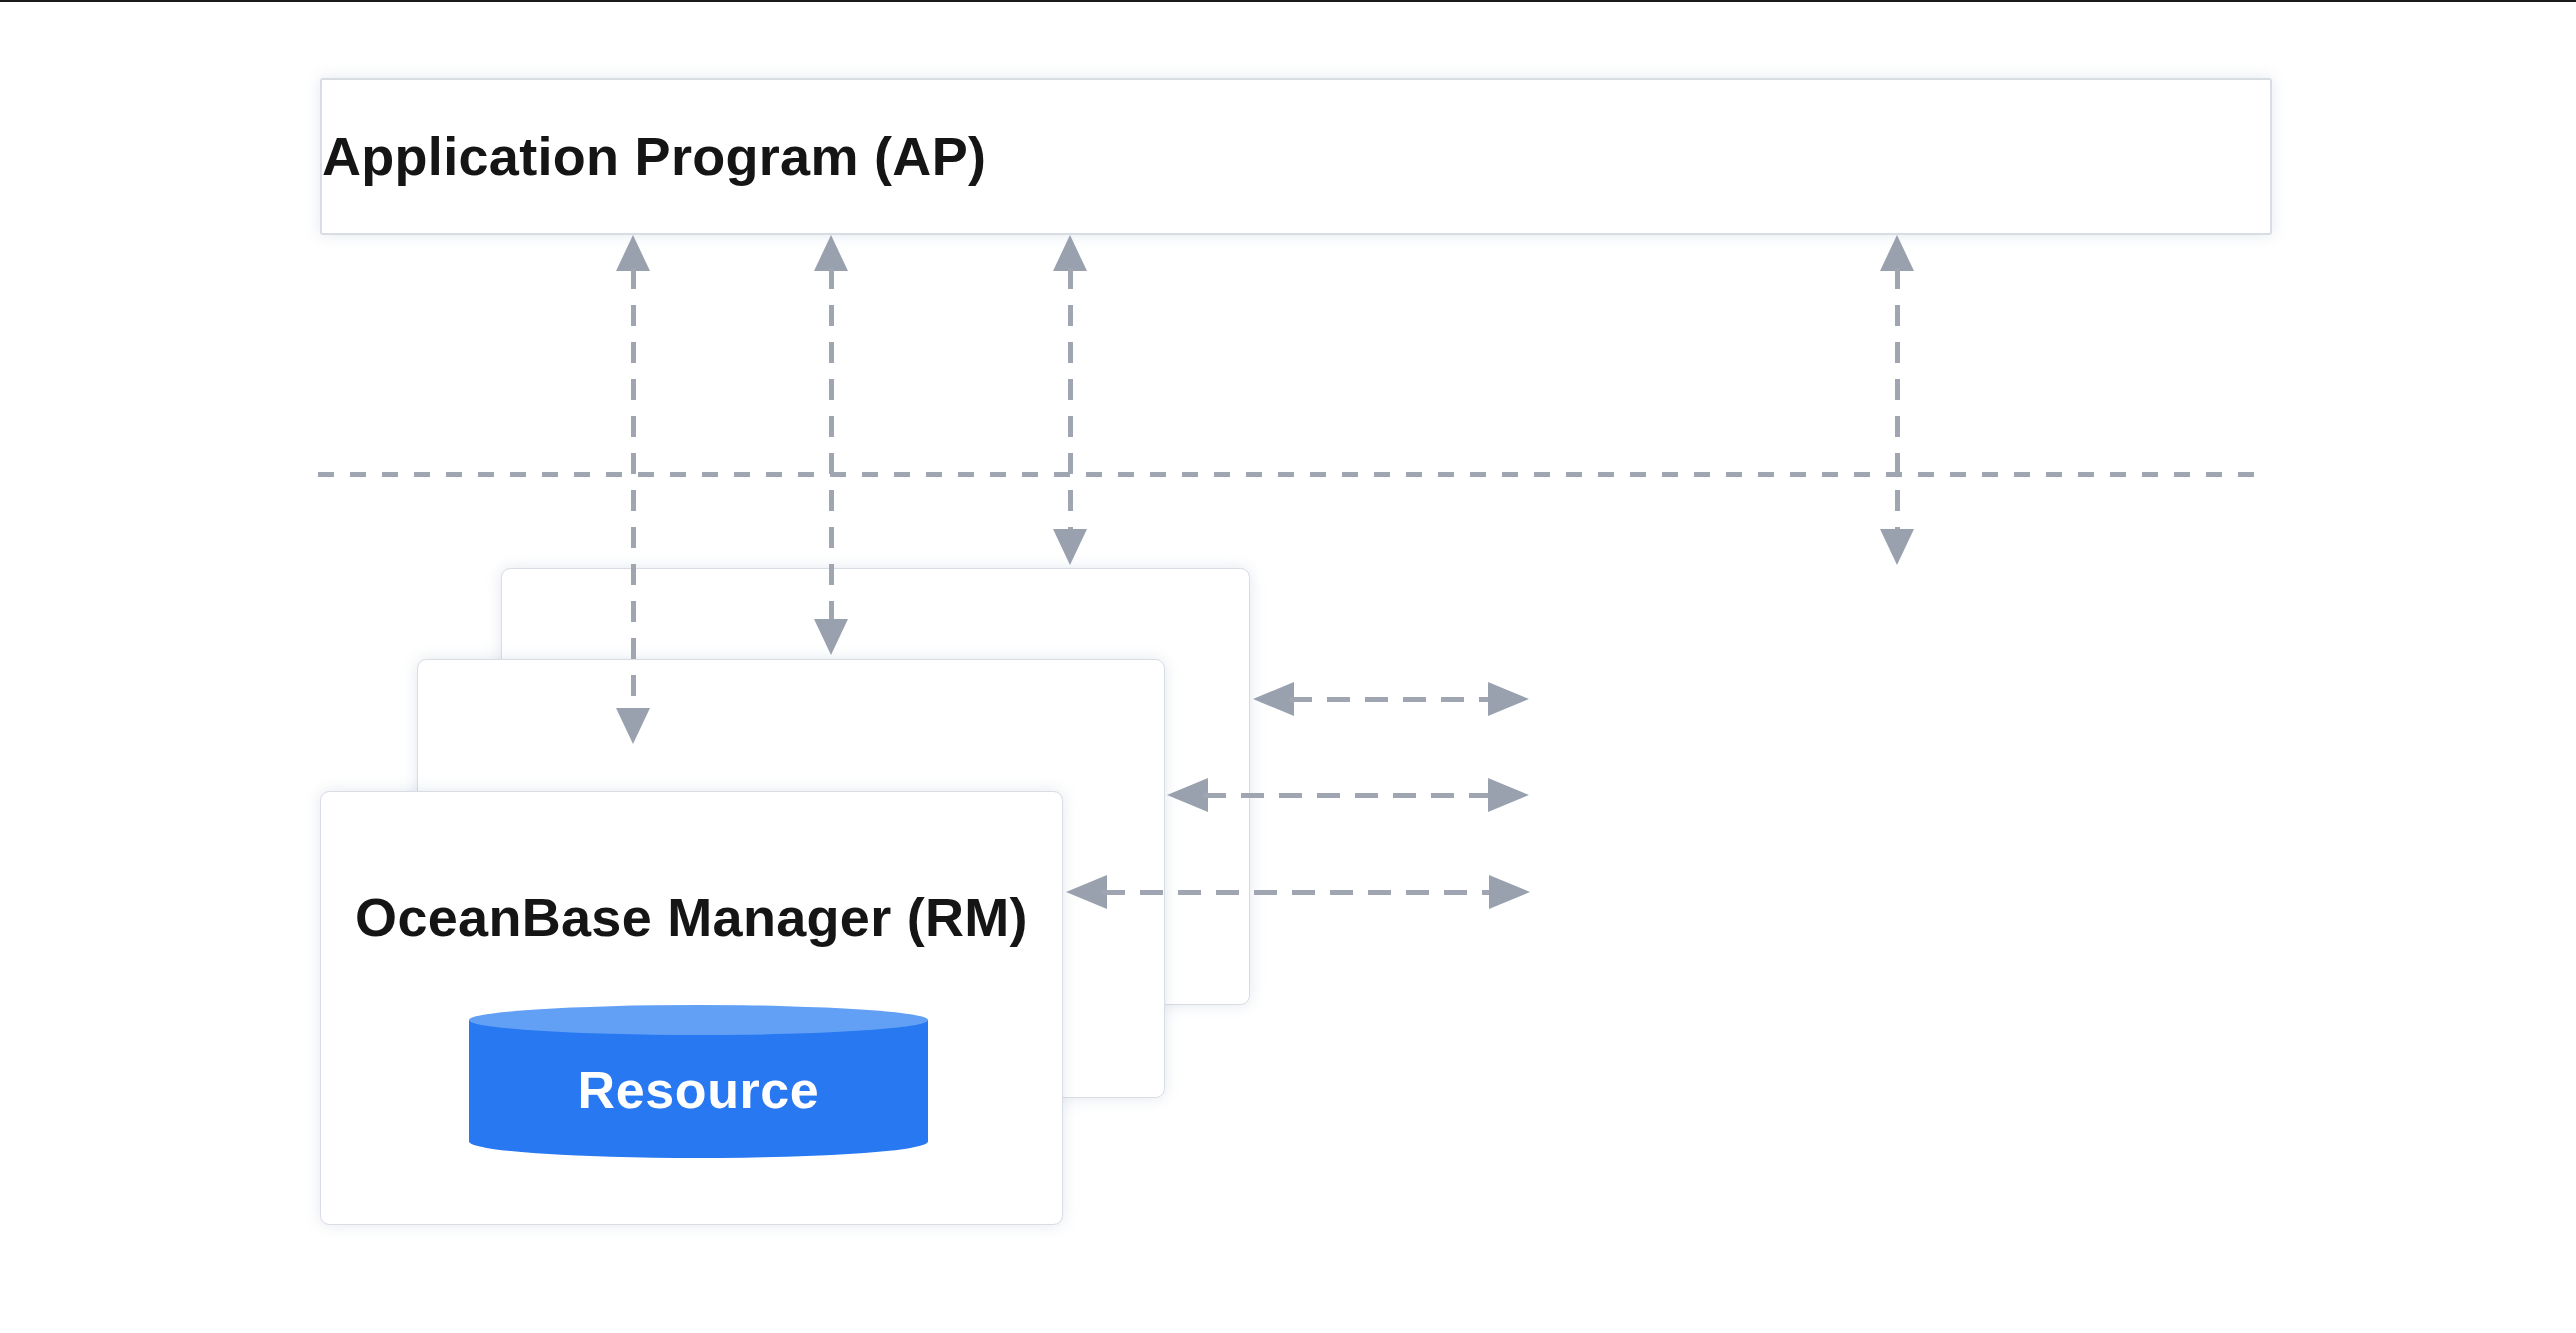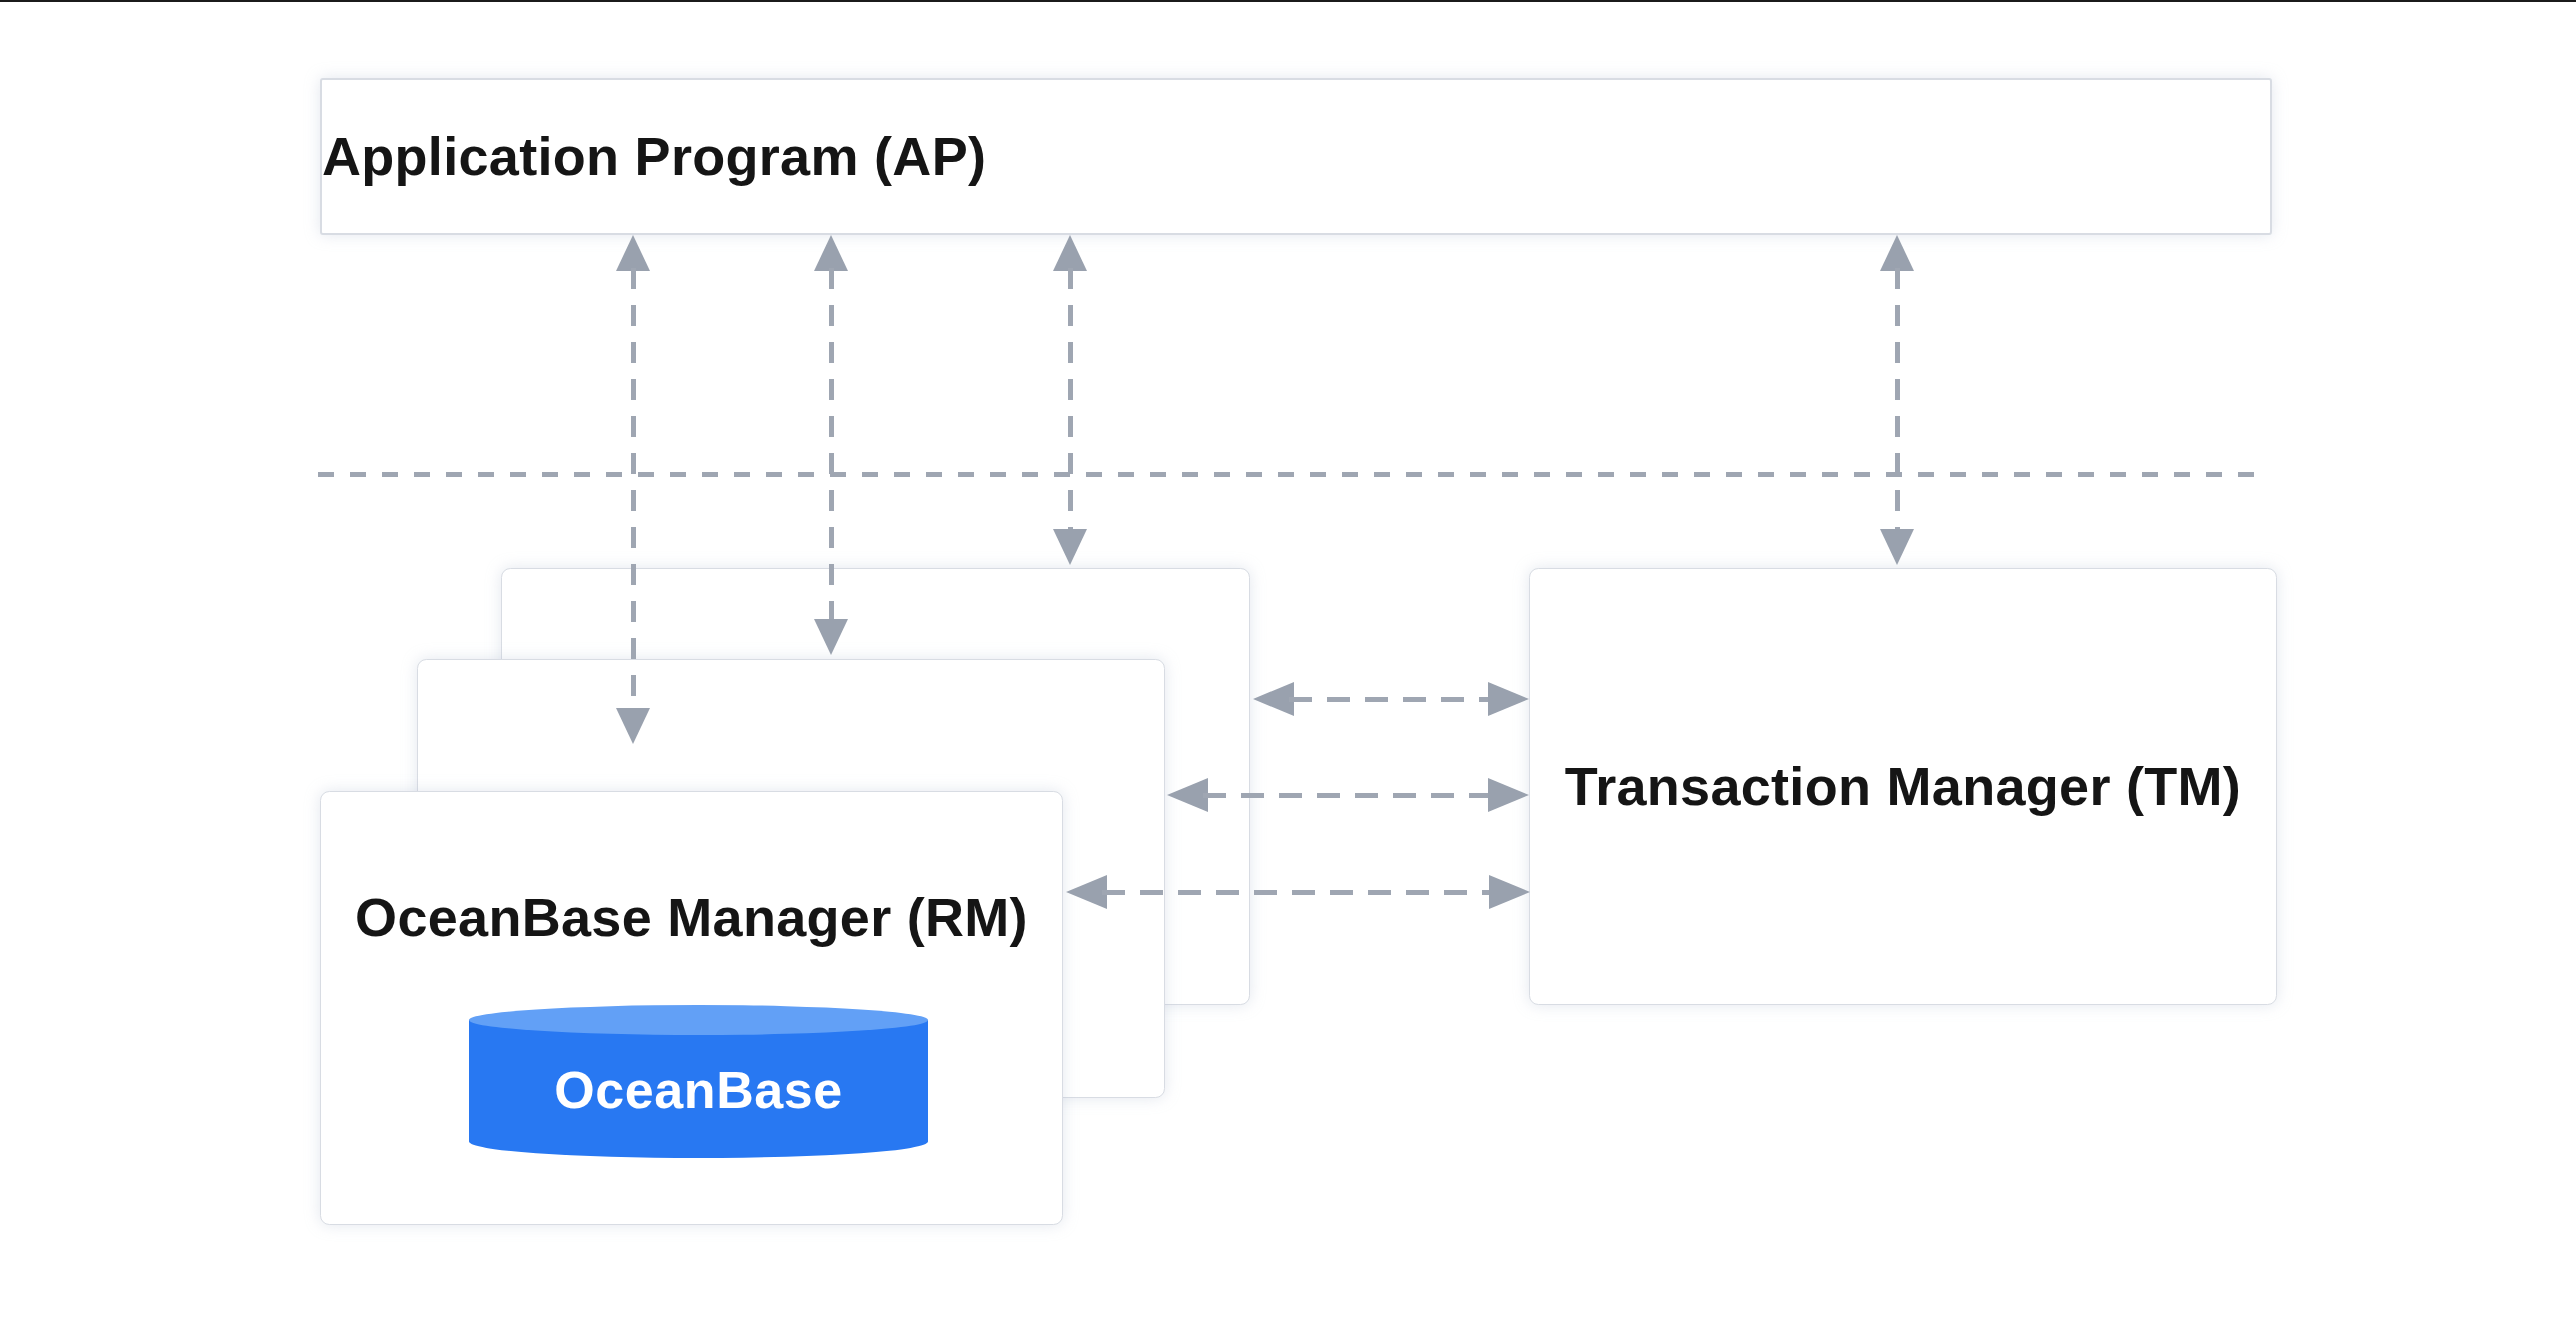--- a/index.html
+++ b/index.html
@@ -135,27 +135,24 @@
 
   <div class="separator"></div>
 
   <div class="node back"></div>
   <div class="node middle"></div>
   <div class="node front">
     <div class="box-label rm-label">OceanBase Manager (RM)</div>
     <div class="cylinder">
       <div class="cyl-body"></div>
       <div class="cyl-top"></div>
-      <div class="cyl-label">OceanBase</div>
+      <div class="cyl-label">Resource</div>
     </div>
   </div>
 
-  <div class="node tm">
-    <div class="box-label">Transaction Manager (TM)</div>
-  </div>
 
   <div class="varrow va1">
     <div class="head-up"></div>
     <div class="shaft"></div>
     <div class="head-down"></div>
   </div>
   <div class="varrow va2">
     <div class="head-up"></div>
     <div class="shaft"></div>
     <div class="head-down"></div>

